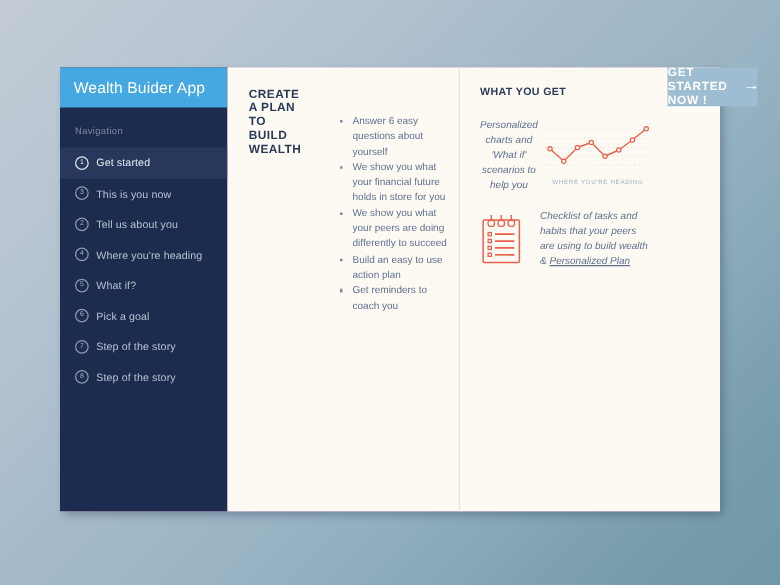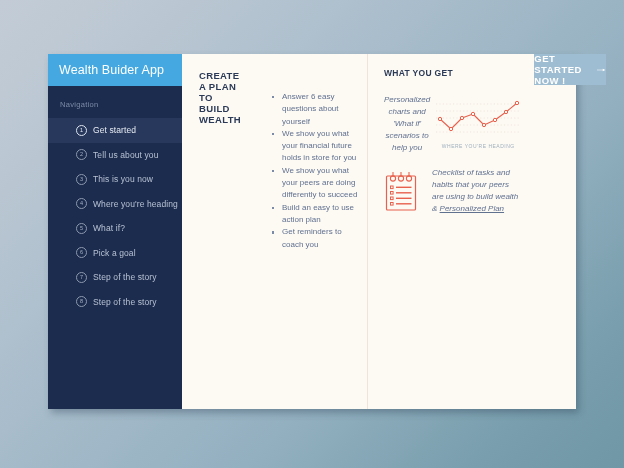--- a/index.html
+++ b/index.html
@@ -51,21 +51,21 @@
     color: #7d8ba5;
     font-size: 7.5px;
     letter-spacing: 0.3px;
     padding: 14px 0 9px 12px;
   }
   .nav-item {
     display: flex;
     align-items: center;
     gap: 6px;
     height: 24.5px;
-    padding-left: 28px;
+    padding-left: 12px;
     color: #b9c2d2;
     font-size: 8.5px;
     box-sizing: border-box;
     letter-spacing: 0.1px;
   }
   .nav-item.active {
     background: #27385c;
     color: #e8ecf3;
   }
   .nav-num {
@@ -219,26 +219,26 @@
       <span>Wealth Buider App</span>
     </div>
 
     <div id="nav-label">Navigation</div>
 
     <div class="nav-item active">
       <span class="nav-num">1</span>
       <span>Get started</span>
     </div>
     <div class="nav-item">
+      <span class="nav-num">3</span>
+      <span>This is you now</span>
+    </div>
+    <div class="nav-item">
       <span class="nav-num">2</span>
       <span>Tell us about you</span>
-    </div>
-    <div class="nav-item">
-      <span class="nav-num">3</span>
-      <span>This is you now</span>
     </div>
     <div class="nav-item">
       <span class="nav-num">4</span>
       <span>Where you're heading</span>
     </div>
     <div class="nav-item">
       <span class="nav-num">5</span>
       <span>What if?</span>
     </div>
     <div class="nav-item">

